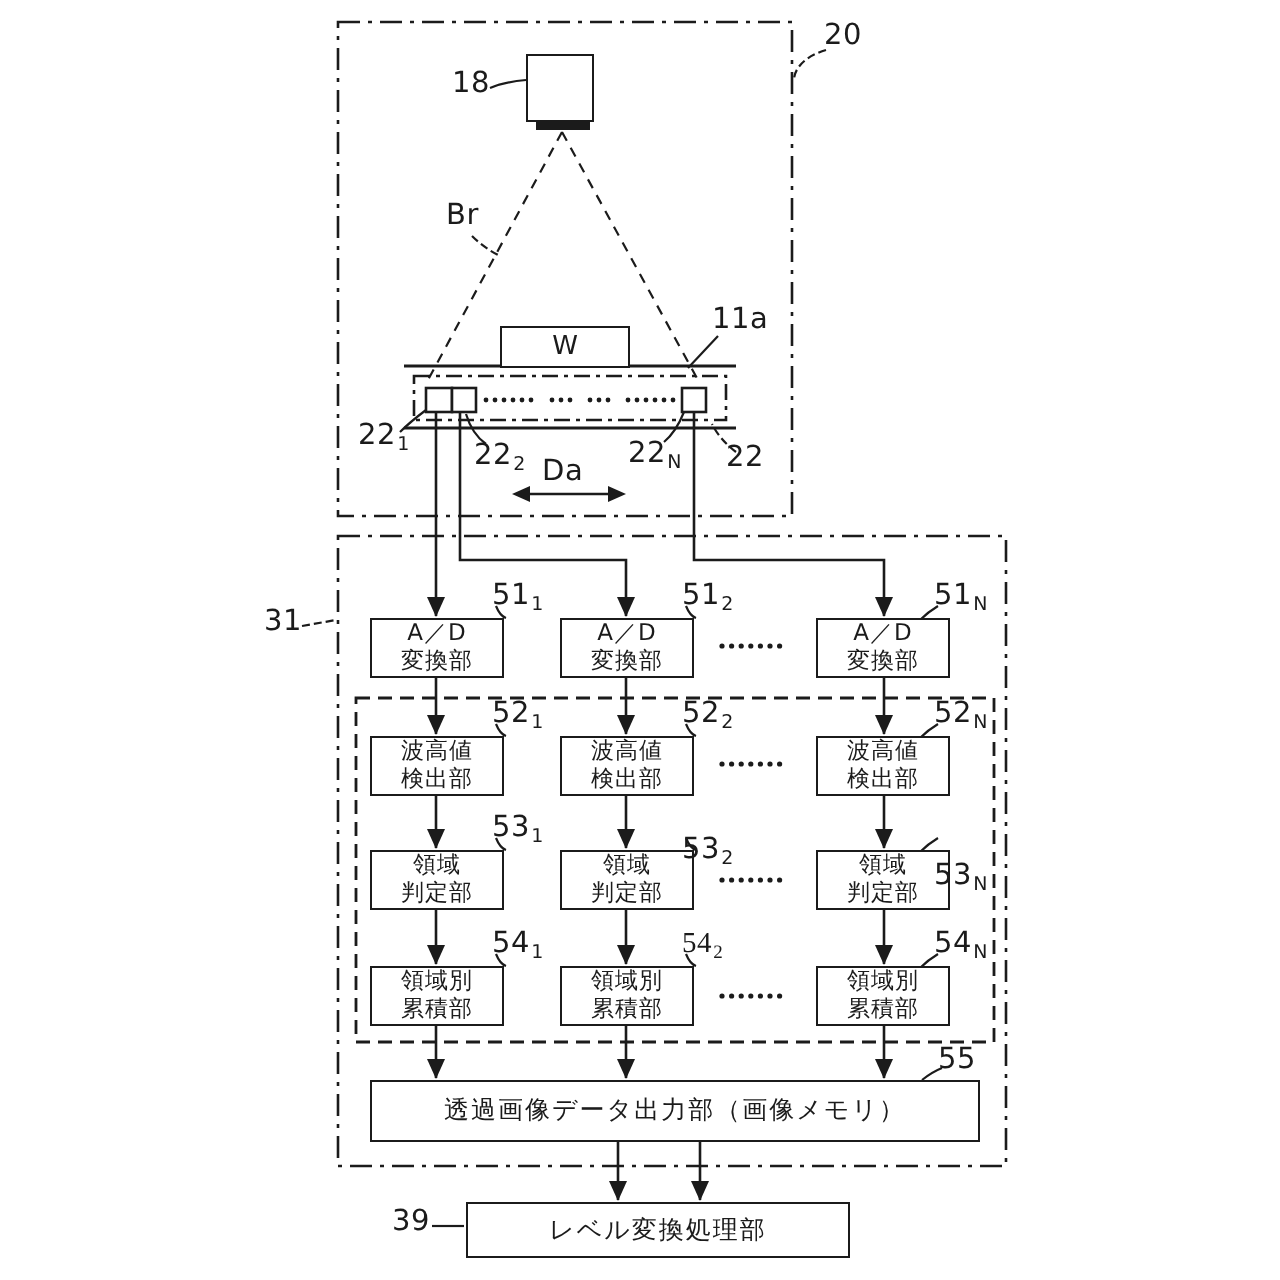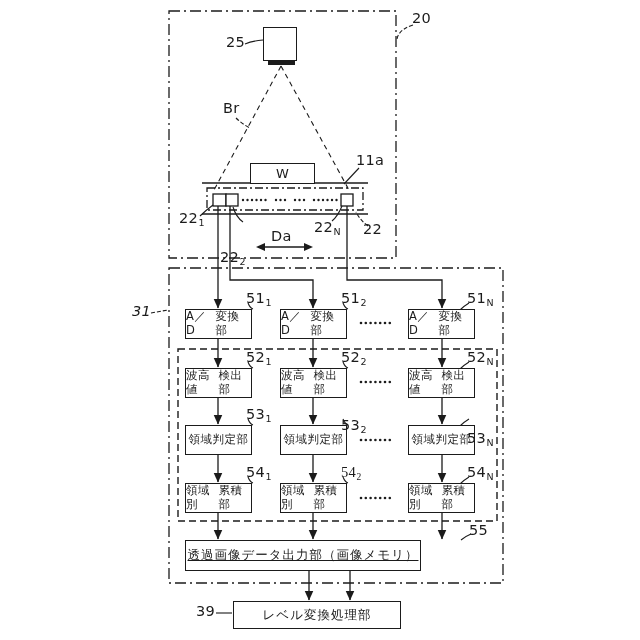--- a/index.html
+++ b/index.html
@@ -2,21 +2,21 @@
 <html><head>
 <meta charset="utf-8">
 <style>
   html,body{margin:0;padding:0;background:#fff;}
   .stage{position:relative;width:640px;height:640px;background:#ffffff;overflow:hidden;
          font-family:"DejaVu Sans",sans-serif;color:#1b1b1b;}
   svg.lines{position:absolute;left:0;top:0;width:640px;height:640px;}
   .box{position:absolute;border:1.5px solid #1b1b1b;background:#fff;box-sizing:border-box;
        display:flex;align-items:center;justify-content:center;}
   .blk{position:absolute;width:67px;height:30px;border:1.4px solid #1b1b1b;background:#fff;
-       box-sizing:border-box;display:flex;flex-direction:row;align-items:center;justify-content:center;
+       box-sizing:border-box;display:flex;flex-direction:column;align-items:center;justify-content:center;
        font-size:11.5px;line-height:1.2;letter-spacing:0.5px;}
   .wide{font-size:12.5px;letter-spacing:1px;}
   .ref{position:absolute;font-size:14.5px;line-height:1;white-space:nowrap;letter-spacing:0.3px;}
   .sub{font-size:9.5px;vertical-align:-3px;margin-left:0.5px;}
 </style>
 </head>
 <body>
 
 <div class="stage">
 
@@ -203,37 +203,37 @@
   </div>
   <div class="blk" style="left:280px;top:483px;">
     <span>領域別</span>
     <span>累積部</span>
   </div>
   <div class="blk" style="left:408px;top:483px;">
     <span>領域別</span>
     <span>累積部</span>
   </div>
 
-  <div class="box wide" style="left:185px;top:540px;width:236px;height:31px;border-width:1.4px;text-decoration:underline;">
+  <div class="box wide" style="left:185px;top:540px;width:305px;height:31px;border-width:1.4px;">
     <span>透過画像データ出力部（画像メモリ）</span>
   </div>
-  <div class="box wide" style="left:233px;top:601px;width:168px;height:28px;border-width:1.4px;">
+  <div class="box wide" style="left:233px;top:601px;width:192px;height:28px;border-width:1.4px;">
     <span>レベル変換処理部</span>
   </div>
 
   <div class="ref" style="left:412px;top:11px;">20</div>
-  <div class="ref" style="left:226px;top:35px;">25</div>
+  <div class="ref" style="left:226px;top:35px;">18</div>
   <div class="ref" style="left:223px;top:101px;text-align:right;">Br</div>
   <div class="ref" style="left:356px;top:153px;">11a</div>
   <div class="ref" style="left:179px;top:211px;"><span>22</span><span class="sub">1</span></div>
-  <div class="ref" style="left:220px;top:221px;margin-top:29px;"><span>22</span><span class="sub">2</span></div>
+  <div class="ref" style="left:237px;top:221px;"><span>22</span><span class="sub">2</span></div>
   <div class="ref" style="left:314px;top:220px;"><span>22</span><span class="sub">N</span></div>
   <div class="ref" style="left:363px;top:222px;">22</div>
   <div class="ref" style="left:271px;top:229px;">Da</div>
-  <div class="ref" style="left:132px;top:304px;font-style:italic;">31</div>
+  <div class="ref" style="left:132px;top:304px;">31</div>
 
   <div class="ref" style="left:246px;top:291px;"><span>51</span><span class="sub">1</span></div>
   <div class="ref" style="left:341px;top:291px;"><span>51</span><span class="sub">2</span></div>
   <div class="ref" style="left:467px;top:291px;"><span>51</span><span class="sub">N</span></div>
 
   <div class="ref" style="left:246px;top:350px;"><span>52</span><span class="sub">1</span></div>
   <div class="ref" style="left:341px;top:350px;text-align:right;"><span>52</span><span class="sub">2</span></div>
   <div class="ref" style="left:467px;top:350px;"><span>52</span><span class="sub">N</span></div>
 
   <div class="ref" style="left:246px;top:407px;"><span>53</span><span class="sub">1</span></div>

